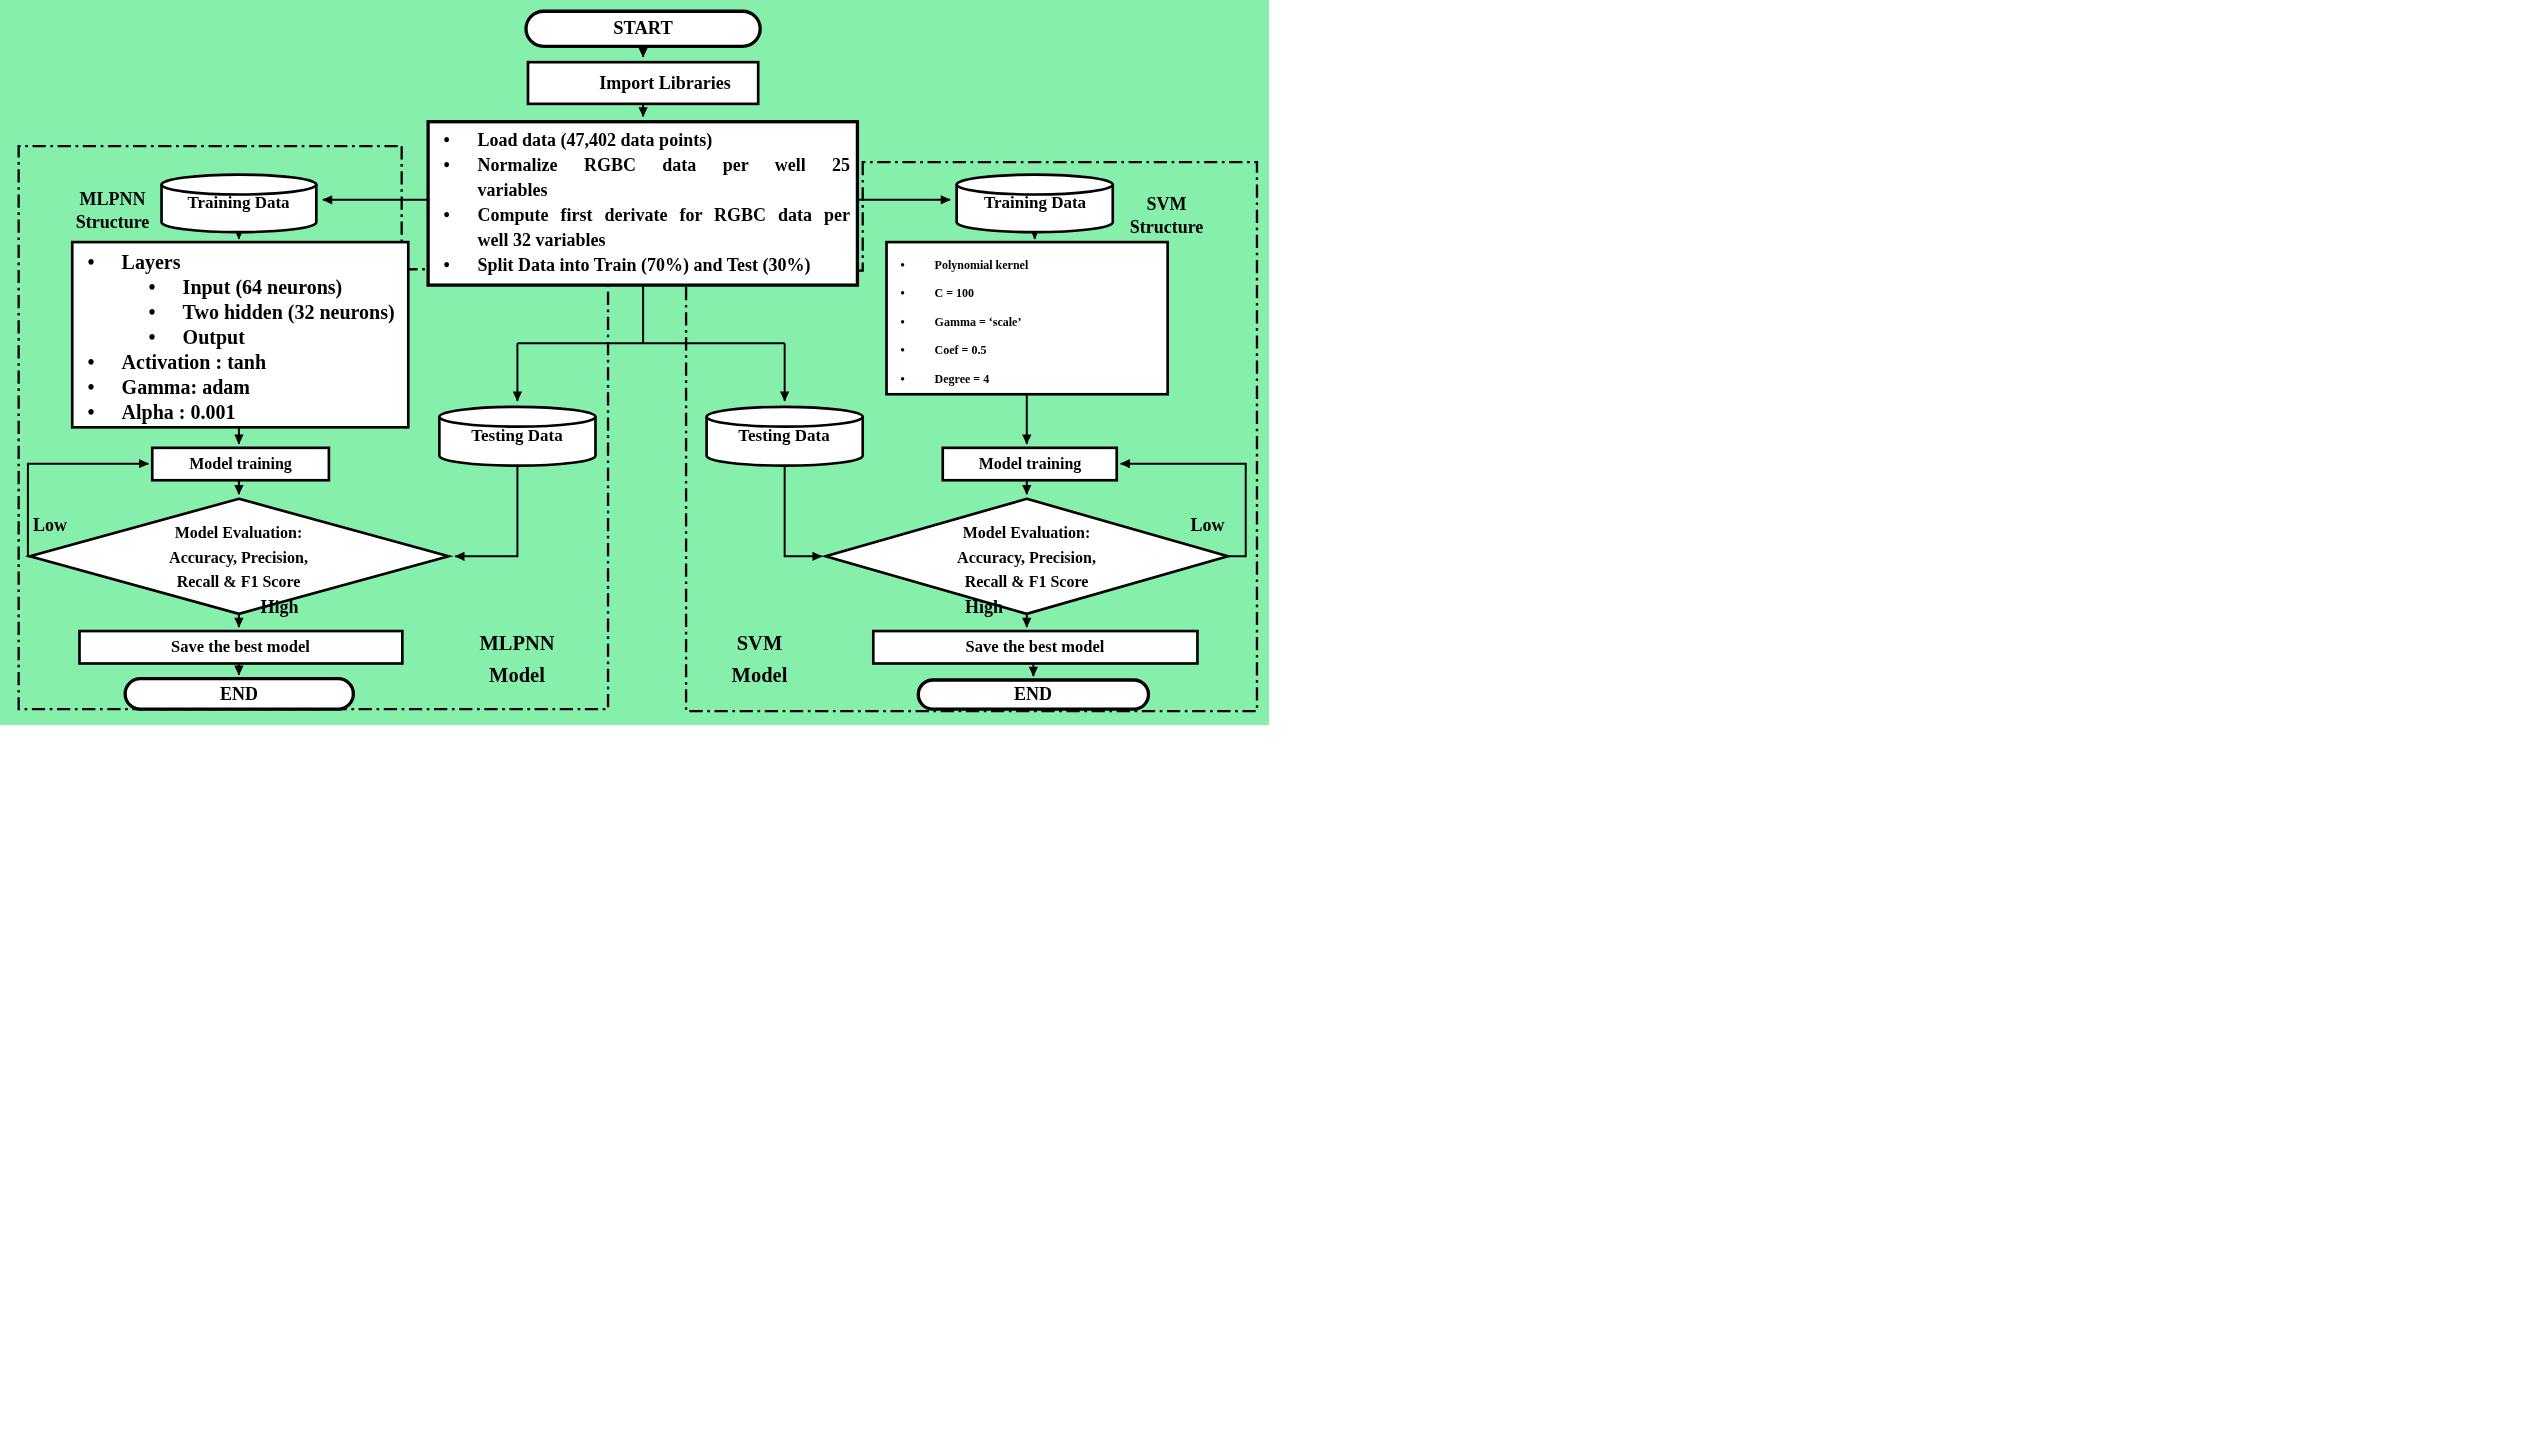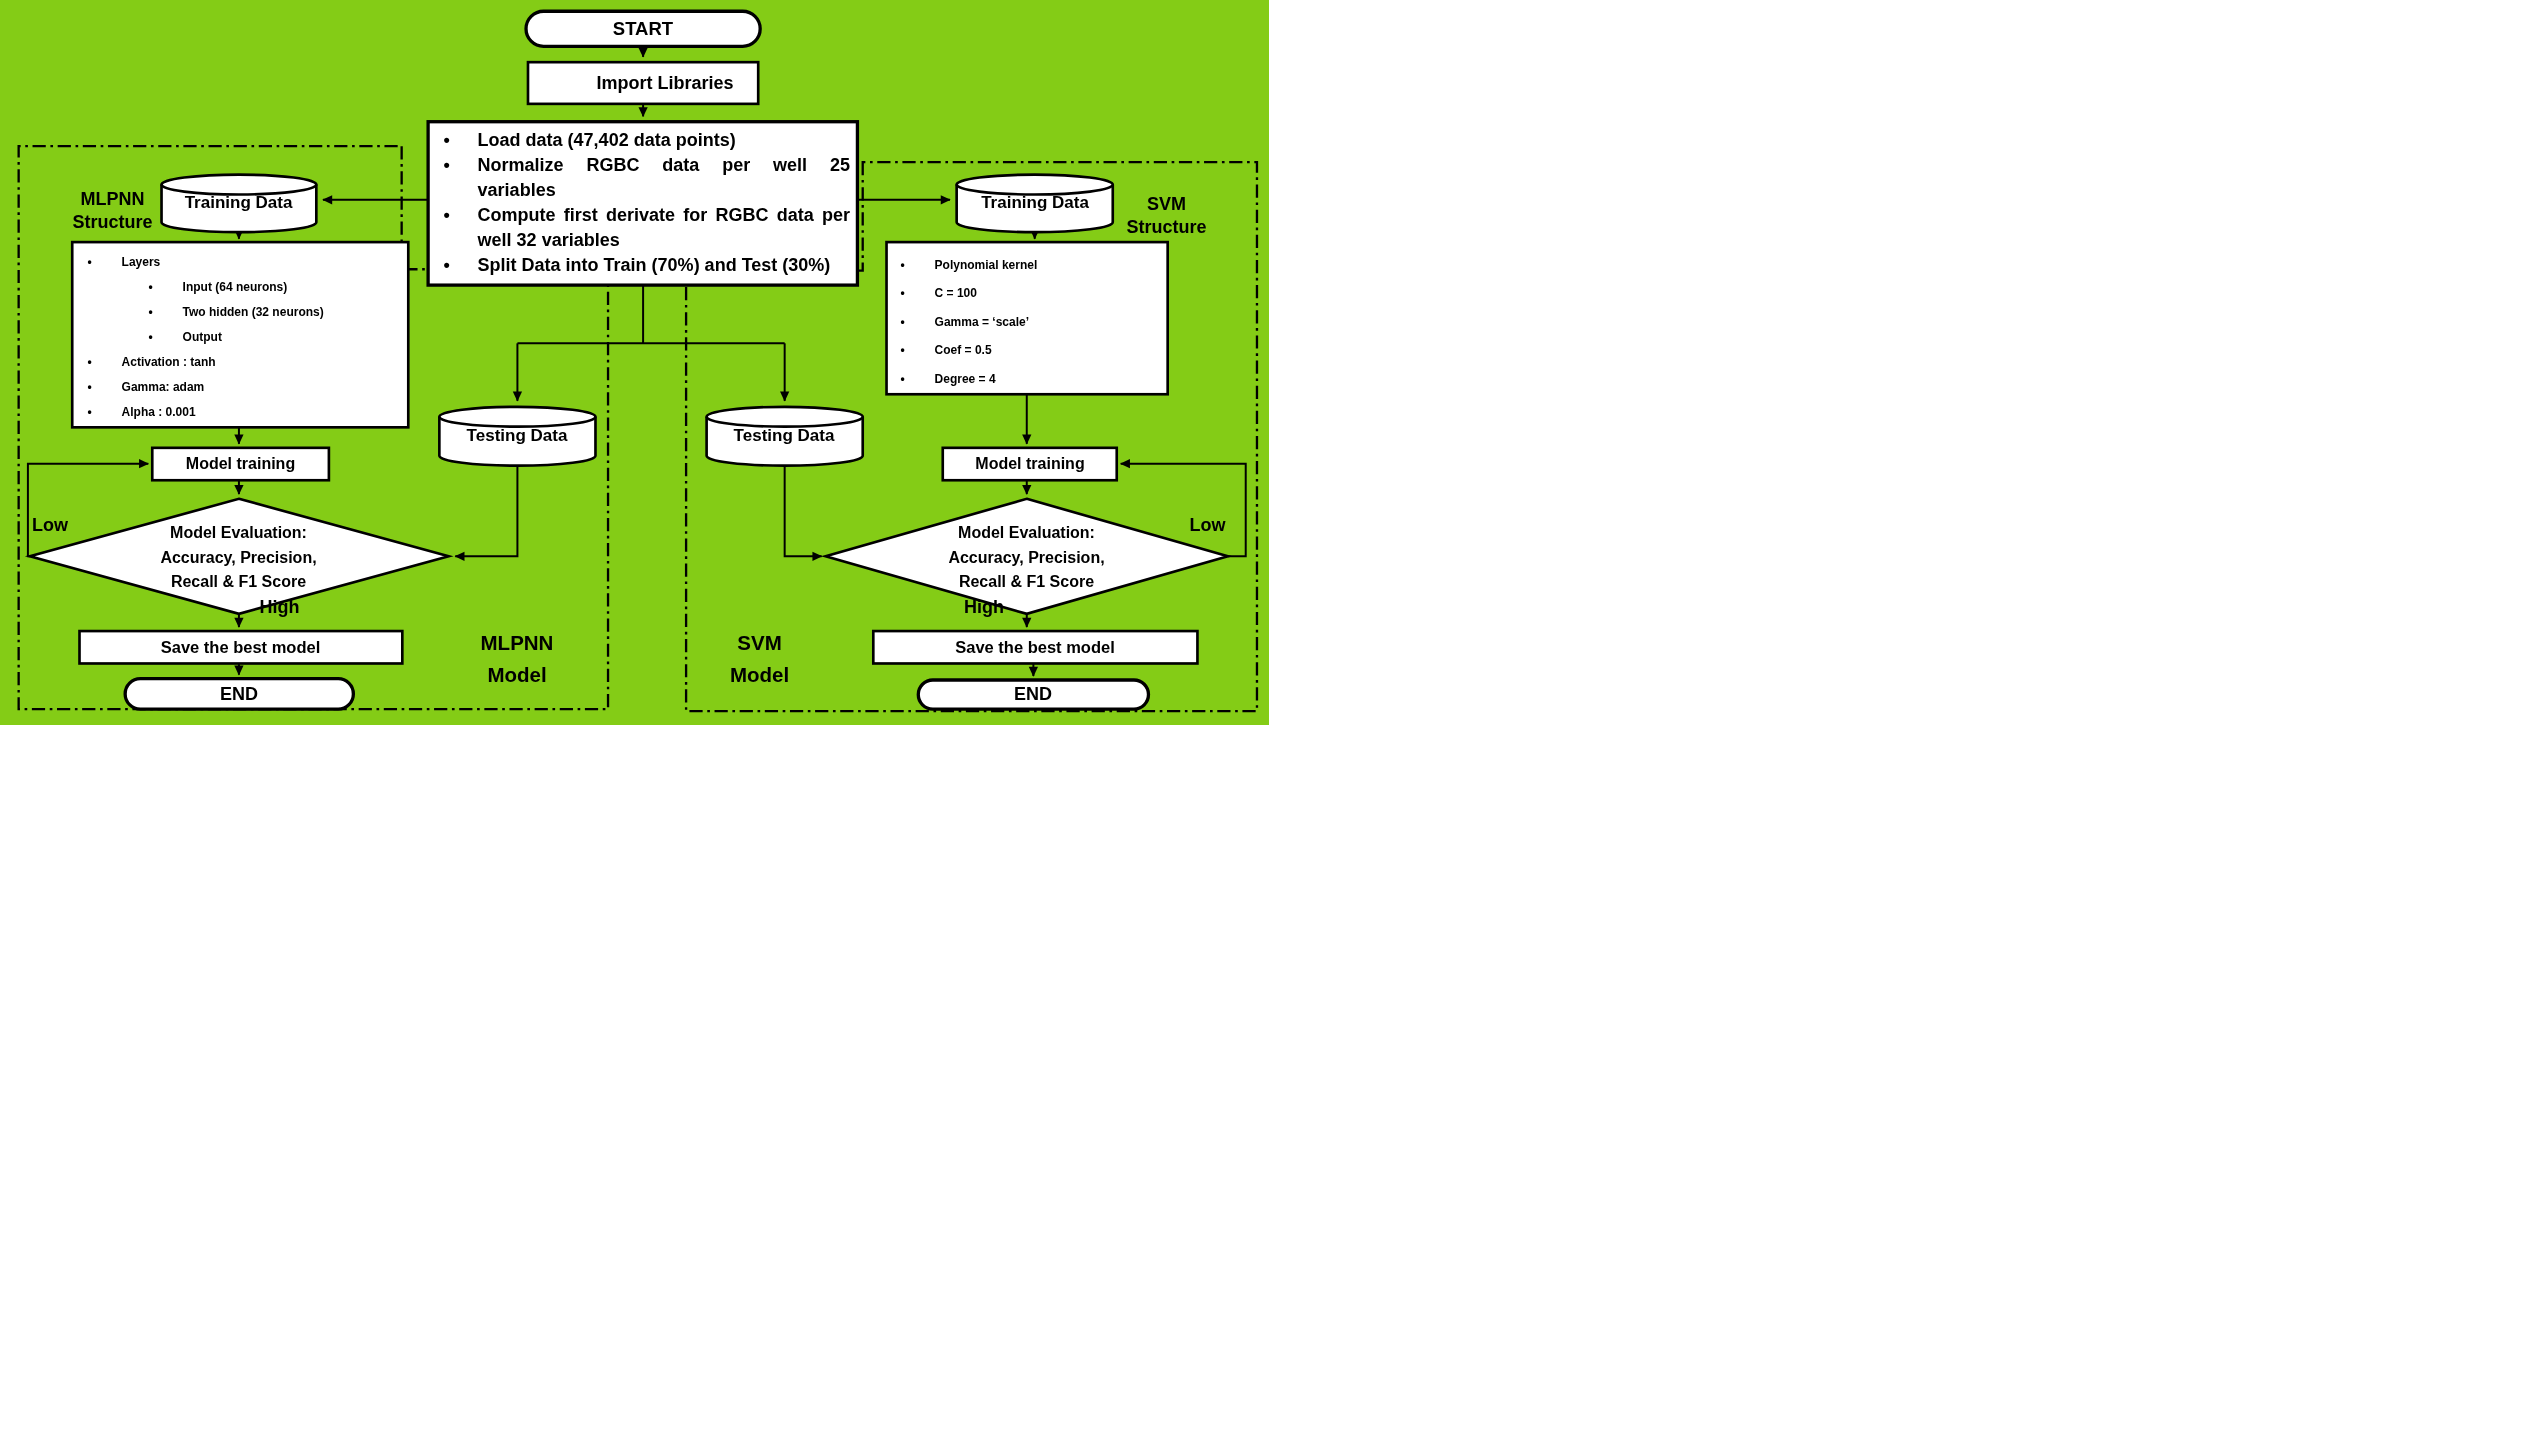--- a/index.html
+++ b/index.html
@@ -1,36 +1,36 @@
 <!DOCTYPE html>
 <html style="font-size:10.6px"><head>
 <meta charset="utf-8">
 <style>
   html,body{margin:0;padding:0;background:#ffffff;}
   .canvas{
     position:relative;
     width:1269px;height:725px;
-    background:#84cc16;
-    font-family:Liberation Sans, sans-serif;
+    background:#86efac;
+    font-family:Liberation Serif, serif;
     color:#000;
     overflow:hidden;
   }
   svg{position:absolute;left:0;top:0;}
   .t{position:absolute;font-weight:bold;color:#000;}
   .ctr{text-align:center;}
   
   .brow{display:flex;align-items:baseline;}
   .bu{flex:none;width:34px;text-align:left;padding-left:6.6px;}
   .bu::before{content:"\2022";}
   .bu.empty::before{content:"";}
   .sp2{flex:none;width:61px;}
   .txt{flex:1;}
   .jl{text-align:justify;text-align-last:justify;}
   .prep{font-size:18px;line-height:25px;}
-  .plist{font-size:12px;line-height:25px;}
+  .plist{font-size:20px;line-height:25px;}
   .plist2{font-size:12px;line-height:28.4px;}
   .two-line{line-height:22.5px;}
 </style>
 </head>
 <body>
 
 <div class="canvas">
 
   <svg width="1269" height="725" viewBox="0 0 1918 1096">
     <defs>

